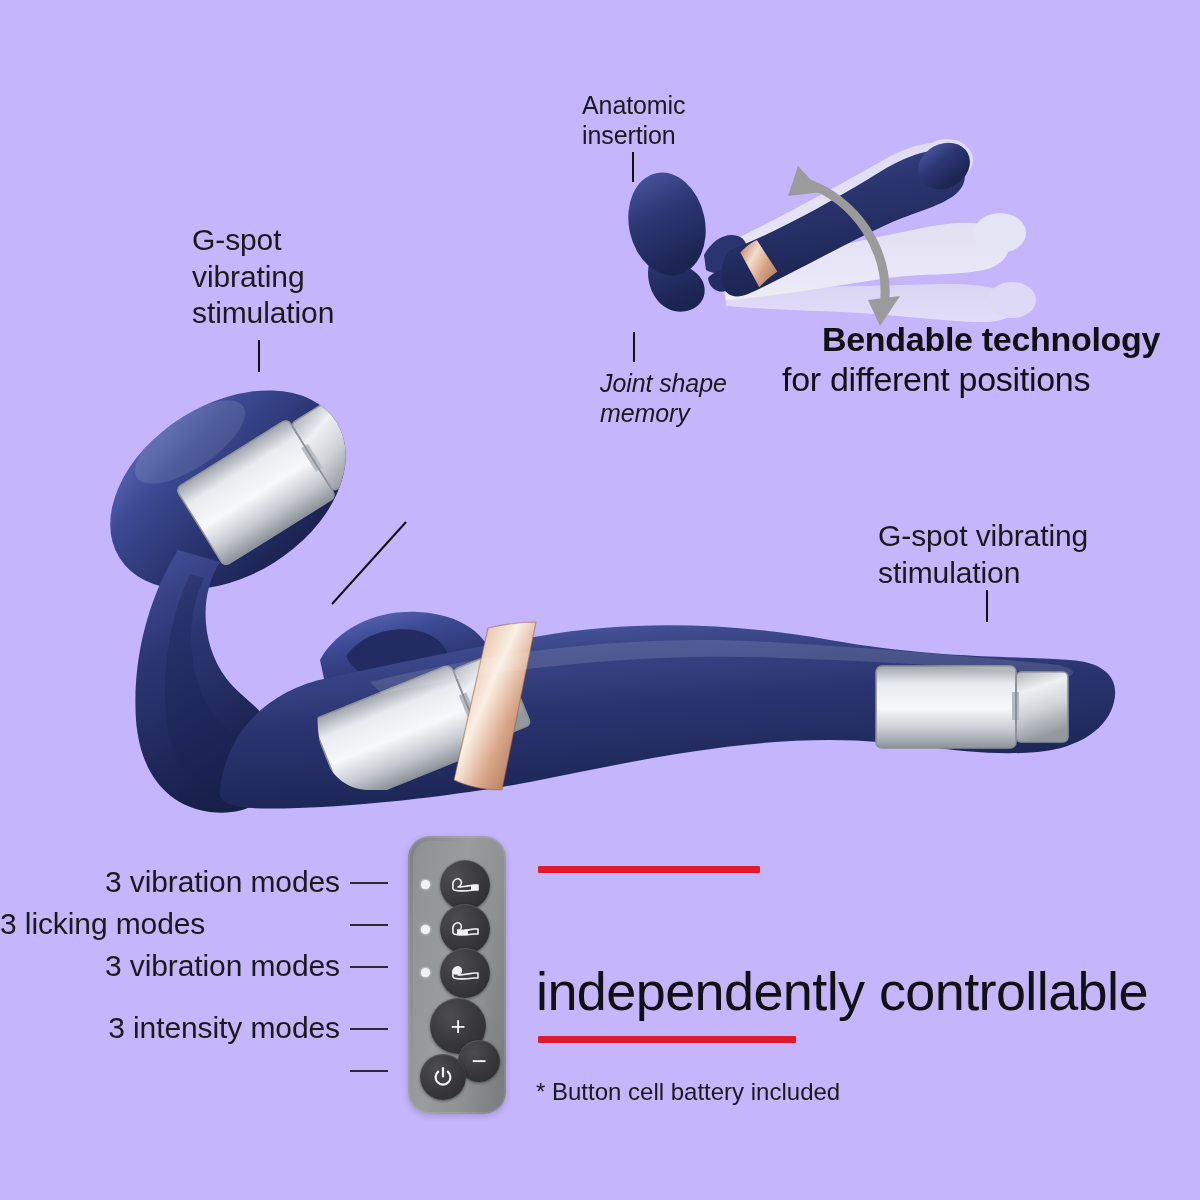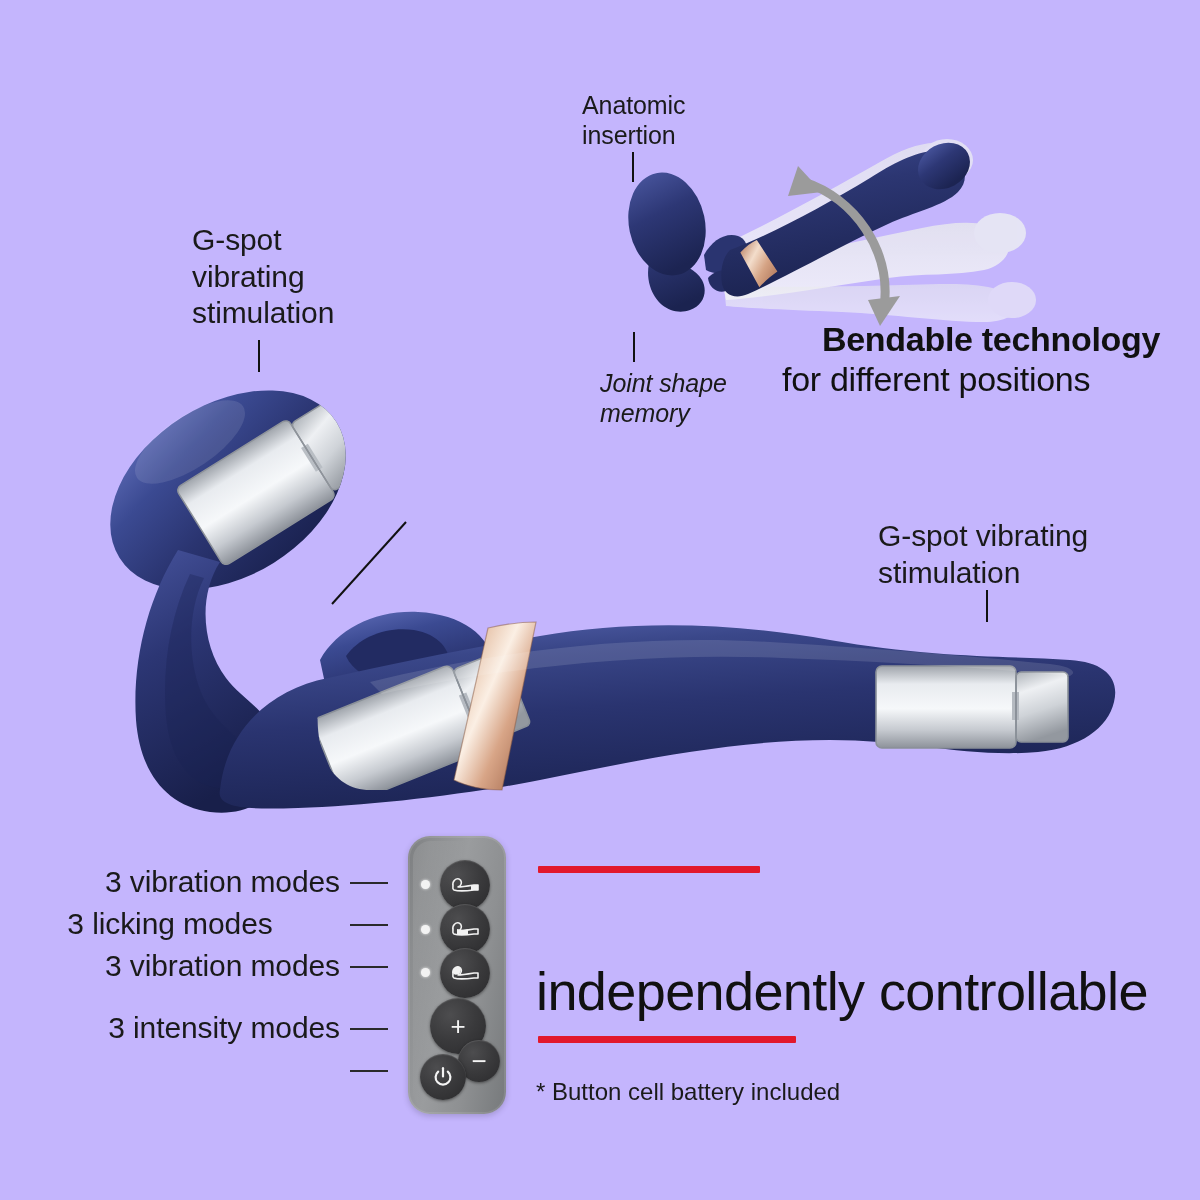--- a/index.html
+++ b/index.html
@@ -392,21 +392,21 @@
       <svg width="22" height="22" viewBox="0 0 22 22">
         <path d="M6.2,5.6 A7.4,7.4 0 1 0 15.8,5.6" fill="none" stroke="#f4f4f4" stroke-width="2.2" stroke-linecap="round"></path>
         <line x1="11" y1="2.2" x2="11" y2="10.4" stroke="#f4f4f4" stroke-width="2.2" stroke-linecap="round"></line>
       </svg>
     </div>
   </div>
 
   <div class="abs label" style="left:0px; top:864px; width:340px; text-align:right;">3 vibration modes</div>
   <div class="abs dash" style="left:350px; top:882px; width:38px;"></div>
 
-  <div class="abs label" style="left:0px; top:906px; width:340px; text-align:center;">3 licking modes</div>
+  <div class="abs label" style="left:0px; top:906px; width:340px; text-align:left;">3 licking modes</div>
   <div class="abs dash" style="left:350px; top:924px; width:38px;"></div>
 
   <div class="abs label" style="left:0px; top:948px; width:340px; text-align:right;">3 vibration modes</div>
   <div class="abs dash" style="left:350px; top:966px; width:38px;"></div>
 
   <div class="abs label" style="left:0px; top:1010px; width:340px; text-align:right;">3 intensity modes</div>
   <div class="abs dash" style="left:350px; top:1028px; width:38px;"></div>
 
   <div class="abs dash" style="left:350px; top:1070px; width:38px;"></div>
 

